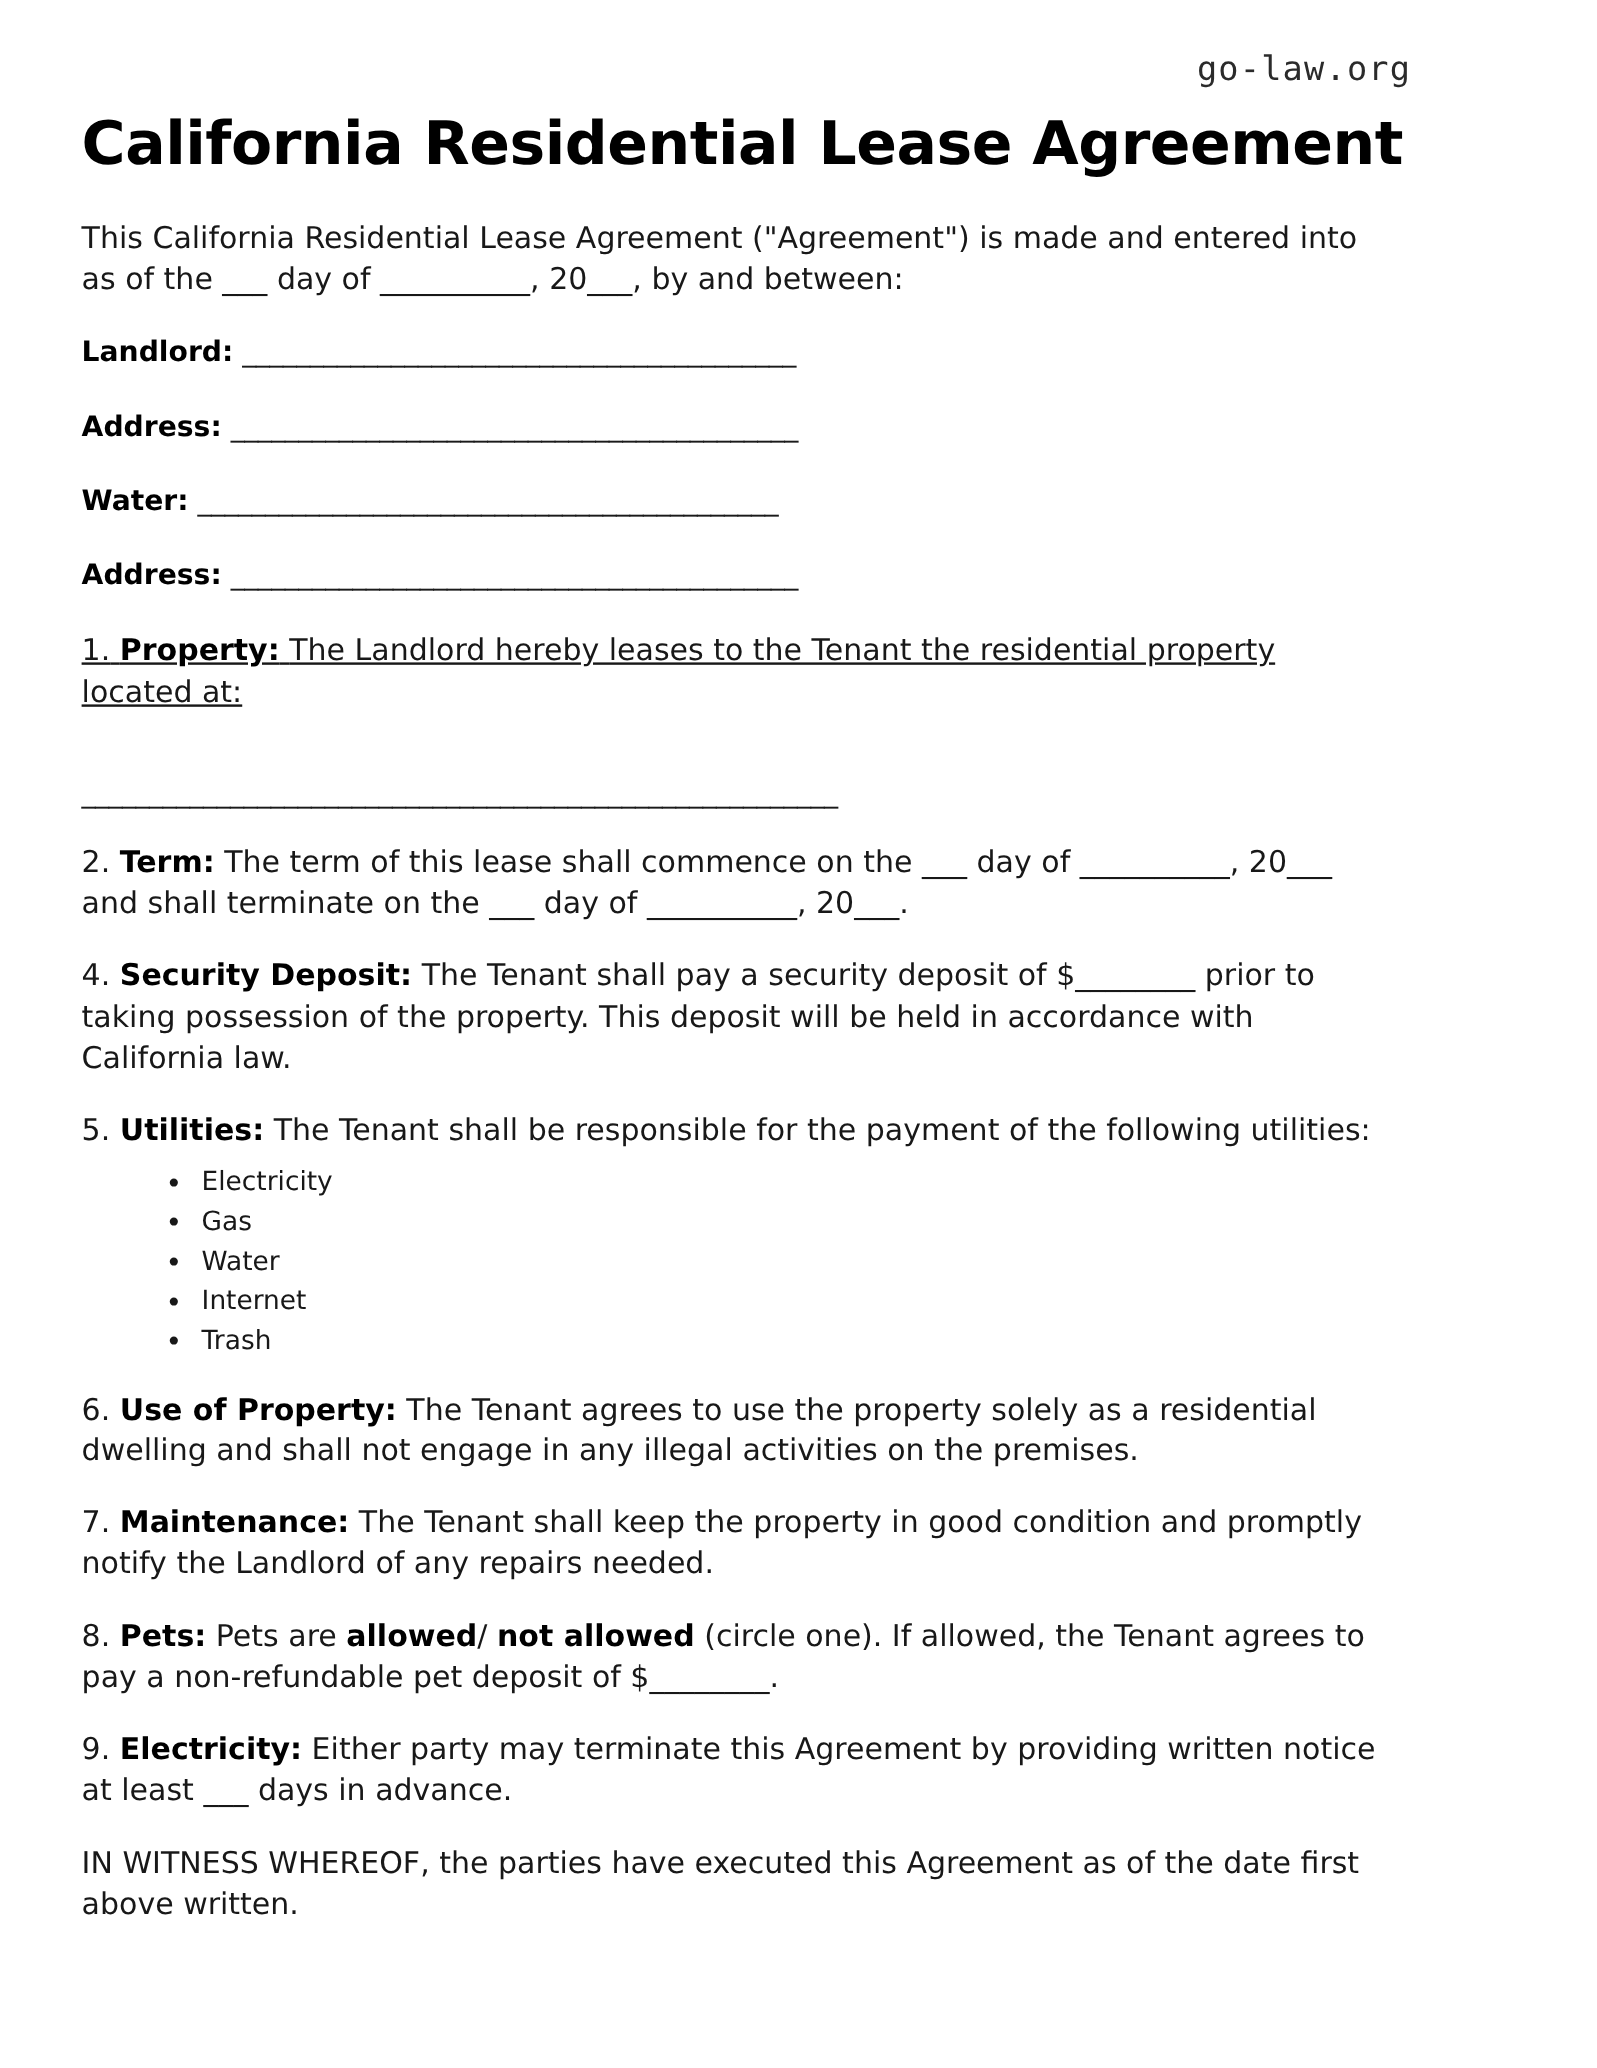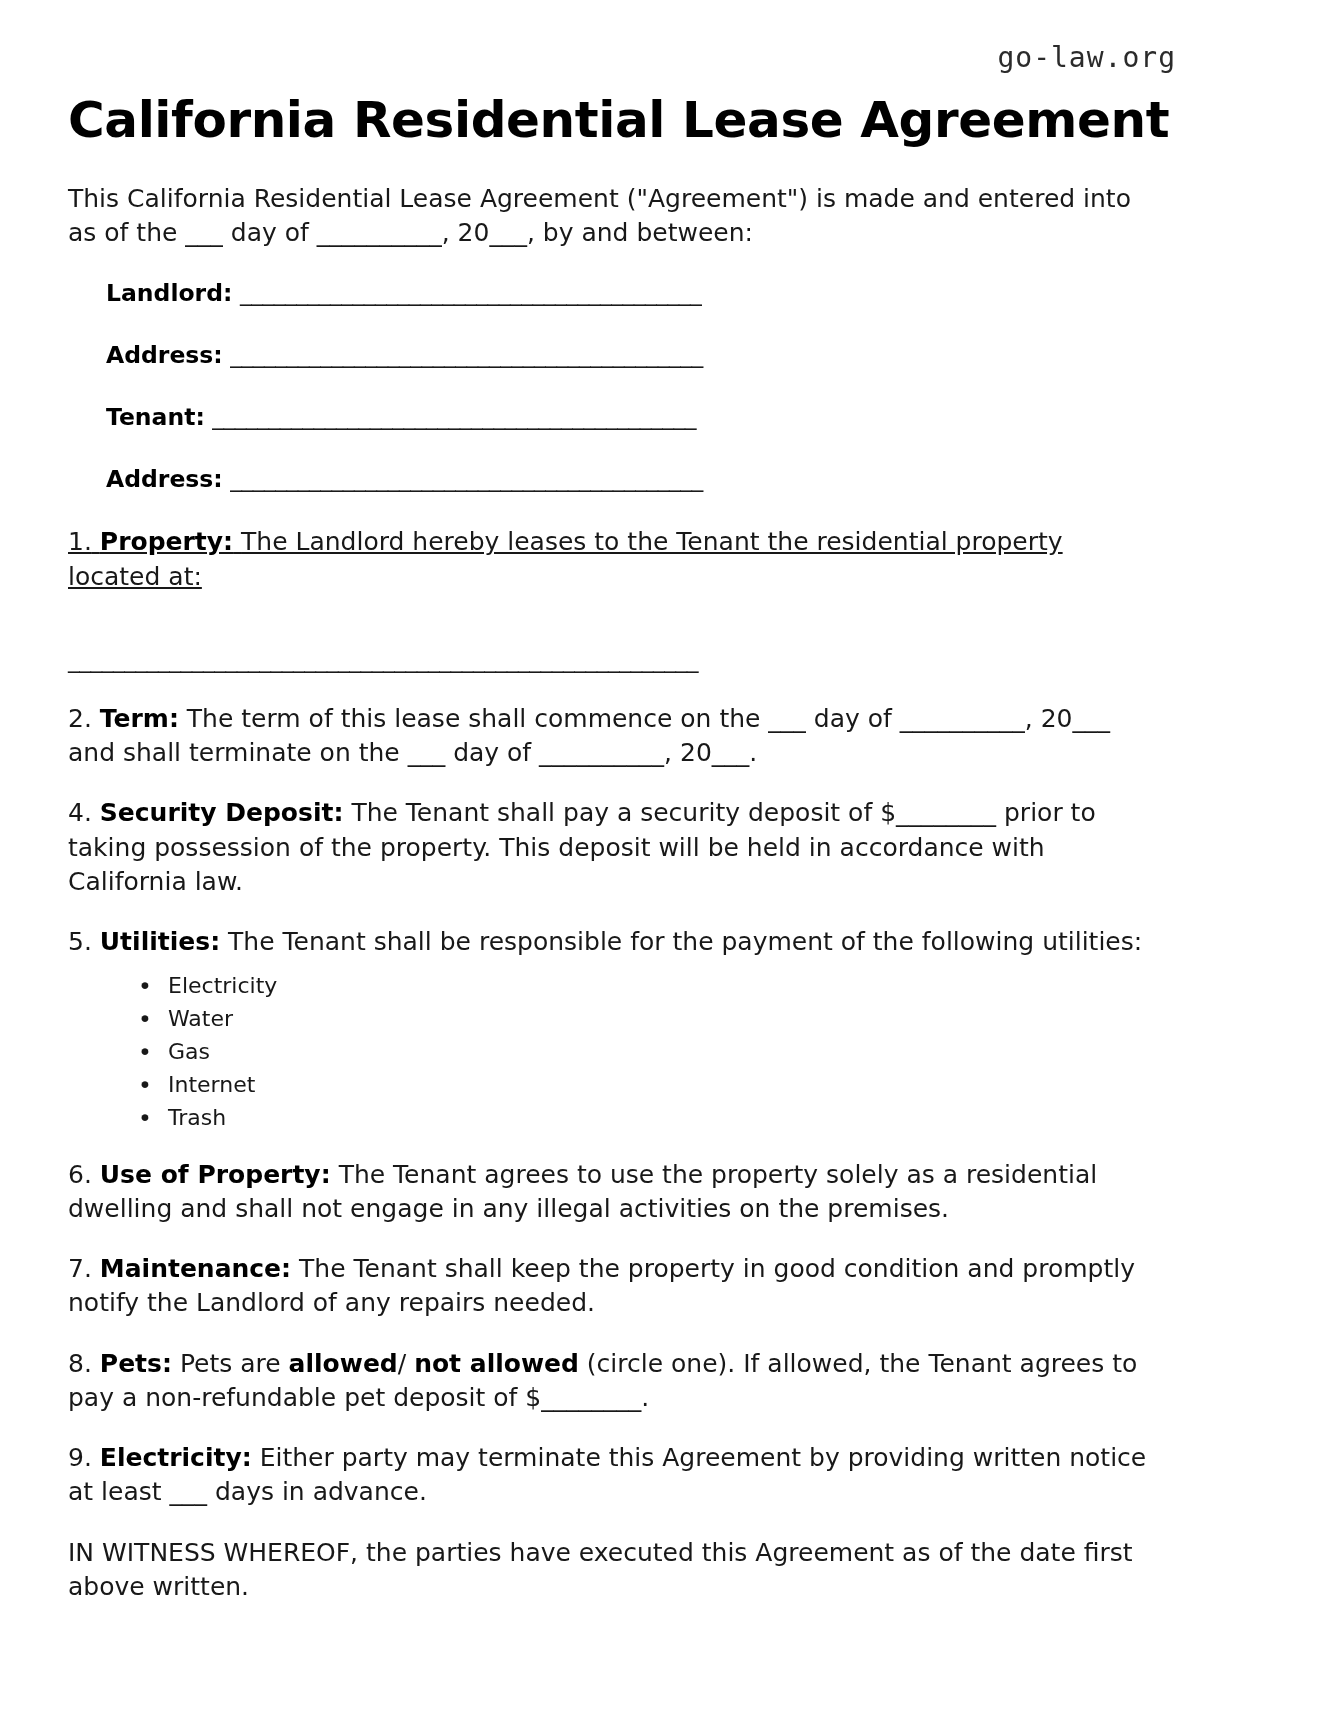--- a/index.html
+++ b/index.html
@@ -58,21 +58,20 @@
   }
   .field-line {
     margin: 0 0 30px 0;
     font-size: 23.5px;
     line-height: 1.37;
     white-space: nowrap;
   }
   .field-line .lbl {
     font-weight: bold;
     color: #000000;
-    margin-left: 38px;
   }
   b, strong, .bold {
     font-weight: bold;
     color: #000000;
   }
   .blank-line-para {
     margin: 0 0 26px 0;
     font-size: 23.5px;
     line-height: 1.37;
     padding-top: 18px;
@@ -117,21 +116,21 @@
       <span class="lbl">Landlord:</span>
       <span class="u">_________________________________________</span>
     </div>
 
     <div class="field-line">
       <span class="lbl">Address:</span>
       <span class="u">__________________________________________</span>
     </div>
 
     <div class="field-line">
-      <span class="lbl">Tenant:</span>
+      <span class="lbl">Water:</span>
       <span class="u">___________________________________________</span>
     </div>
 
     <div class="field-line">
       <span class="lbl">Address:</span>
       <span class="u">__________________________________________</span>
     </div>
 
     <p class="para tight">
       <span>1.</span>
@@ -157,22 +156,22 @@
     </p>
 
     <p class="para" style="margin-bottom:14px">
       <span>5.</span>
       <b>Utilities:</b>
       <span>The Tenant shall be responsible for the payment of the following utilities:</span>
     </p>
 
     <ul class="util-list">
       <li>Electricity</li>
+      <li>Gas</li>
       <li>Water</li>
-      <li>Gas</li>
       <li>Internet</li>
       <li>Trash</li>
     </ul>
 
     <p class="para">
       <span>6.</span>
       <b>Use of Property:</b>
       <span>The Tenant agrees to use the property solely as a residential dwelling and shall not engage in any illegal activities on the premises.</span>
     </p>
 

